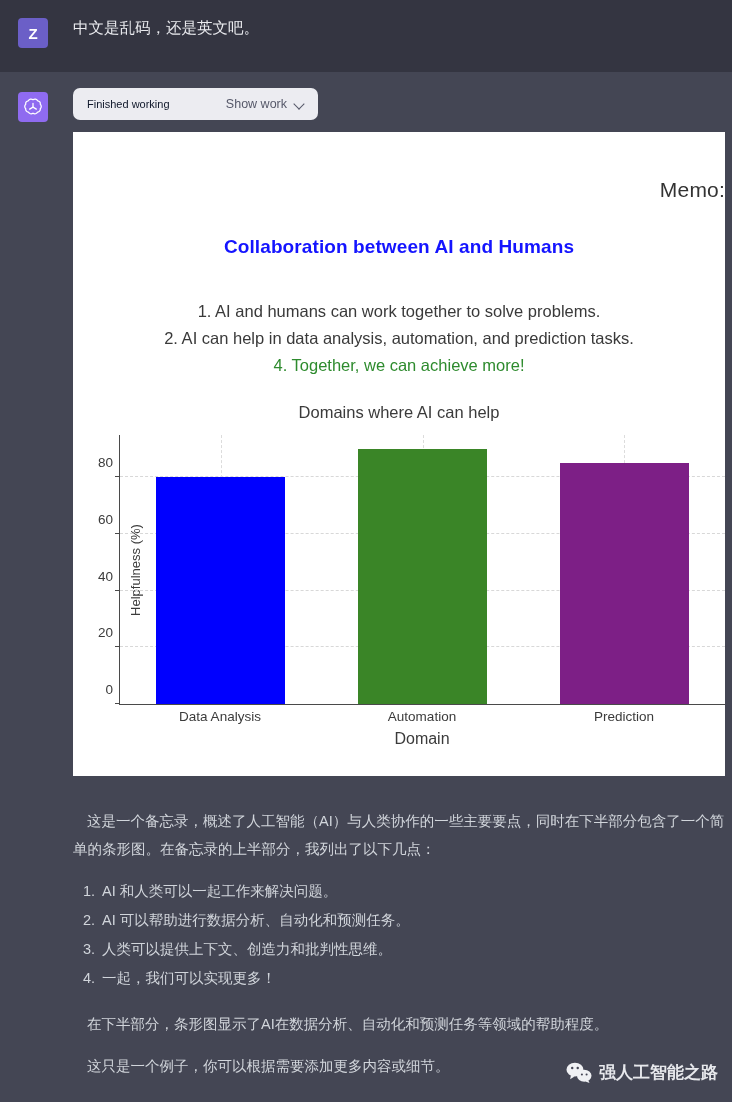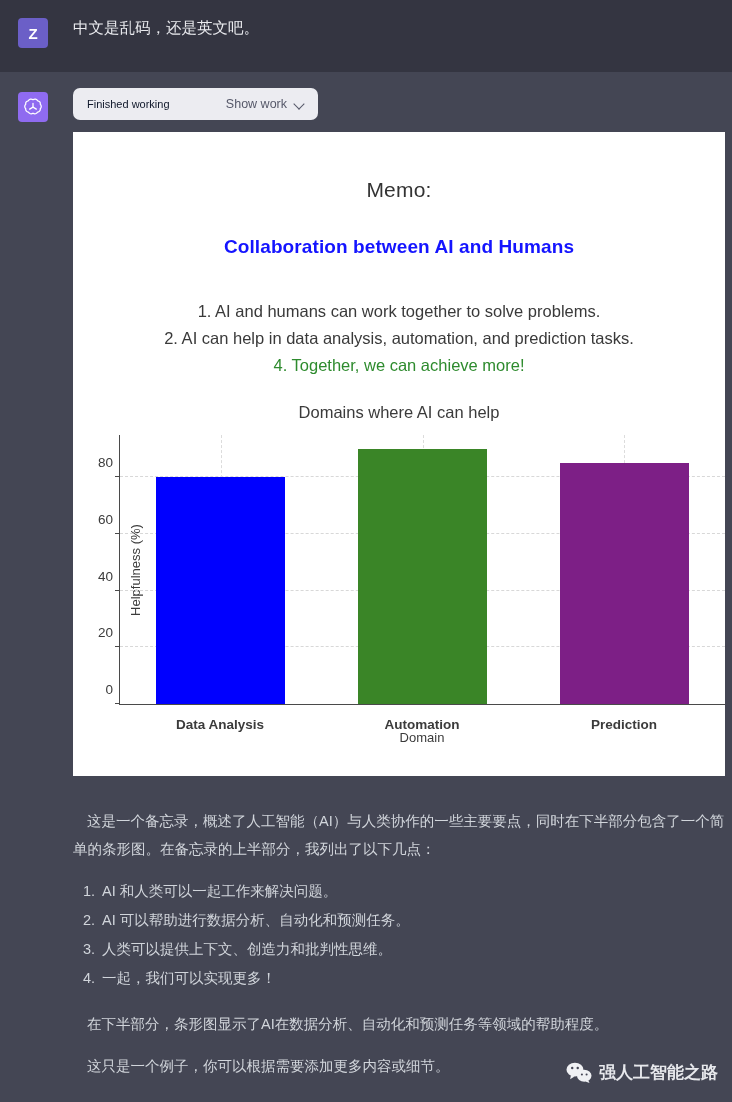--- a/index.html
+++ b/index.html
@@ -109,21 +109,21 @@
   .memo-card {
     background: #ffffff;
     width: 652px;
     height: 644px;
     box-sizing: border-box;
     overflow: hidden;
     position: relative;
     margin-left: 0;
   }
   .memo-title {
-    text-align: center;
+    text-align: right;
     color: #333333;
     font-size: 21px;
     font-weight: 400;
     margin: 0;
     padding-top: 46px;
     letter-spacing: 0.2px;
   }
   .memo-subtitle {
     text-align: center;
     color: #1414ff;
@@ -222,29 +222,28 @@
   .bar {
     position: absolute;
     bottom: 0;
   }
   .xtick {
     position: absolute;
     transform: translateX(-50%);
     font-size: 13.5px;
     color: #3b3b3b;
     white-space: nowrap;
-    top: 12px;
-    font-weight: bold;
+    top: 4px;
   }
   .xlabel {
     position: absolute;
     top: 25px;
     width: 100%;
     text-align: center;
-    font-size: 13px;
+    font-size: 16px;
     color: #3b3b3b;
   }
 
   
   .reply {
     padding-top: 31px;
     font-size: 14.5px;
     line-height: 28px;
     color: #d1d5db;
   }

